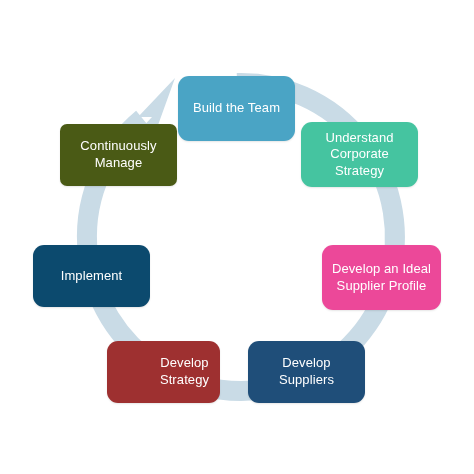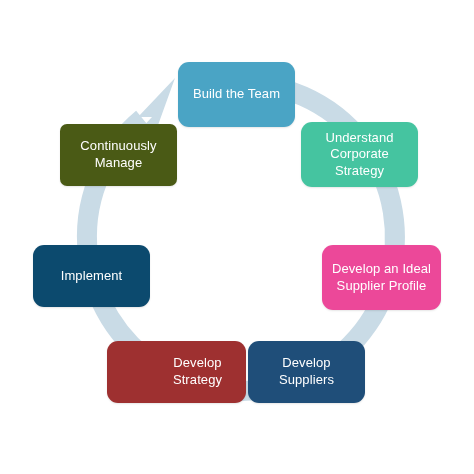--- a/index.html
+++ b/index.html
@@ -45,40 +45,40 @@
   }
   .stage-label {
     display: block;
     white-space: pre-line;
   }
   
   #node-build-team      { left: 178px; top: 62px;  width: 117px; height: 65px; }
   #node-understand      { left: 301px; top: 122px; width: 117px; height: 65px; }
   #node-supplier-profile{ left: 322px; top: 245px; width: 119px; height: 65px; }
   #node-evaluate        { left: 248px; top: 341px; width: 117px; height: 62px; }
-  #node-develop-strategy{ left: 107px; top: 341px; width: 139px; height: 62px; padding-left: 48px; }
+  #node-develop-strategy{ left: 107px; top: 341px; width: 113px; height: 62px; padding-left: 48px; }
   #node-implement       { left: 33px;  top: 245px; width: 117px; height: 62px; }
   #node-continuously    { left: 60px;  top: 124px; width: 117px; height: 62px; border-radius: 7px; }
 </style>
 </head>
 <body>
 
 <div id="diagram-canvas" style="background-color: rgb(255, 255, 255);">
 
   <svg id="cycle-ring-layer" viewBox="0 0 474 474" aria-hidden="true">
 
     <g>
       <path d="M 237 83
                A 154 154 0 1 1 142.5 118.5" fill="none" stroke="#c9dbe6" stroke-width="20" stroke-linecap="butt"></path>
     </g>
 
     <polygon points="175,78 138,117 152,117 139,131 157,124 153,139" fill="#c9dbe6"></polygon>
   </svg>
 
-  <div class="stage-box" id="node-build-team" style="background-color: rgb(74, 164, 197); color: rgb(255, 255, 255);">
+  <div class="stage-box" id="node-build-team" style="background-color: rgb(74, 164, 197); color: rgb(255, 255, 255); margin-top: 14px;">
     <span class="stage-label">Build the Team</span>
   </div>
 
   <div class="stage-box" id="node-understand" style="background-color: rgb(69, 196, 160); color: rgb(255, 255, 255);">
     <span class="stage-label">Understand
 Corporate
 Strategy</span>
   </div>
 
   <div class="stage-box" id="node-supplier-profile" style="background-color: #ec4899; color: rgb(255, 255, 255);">

